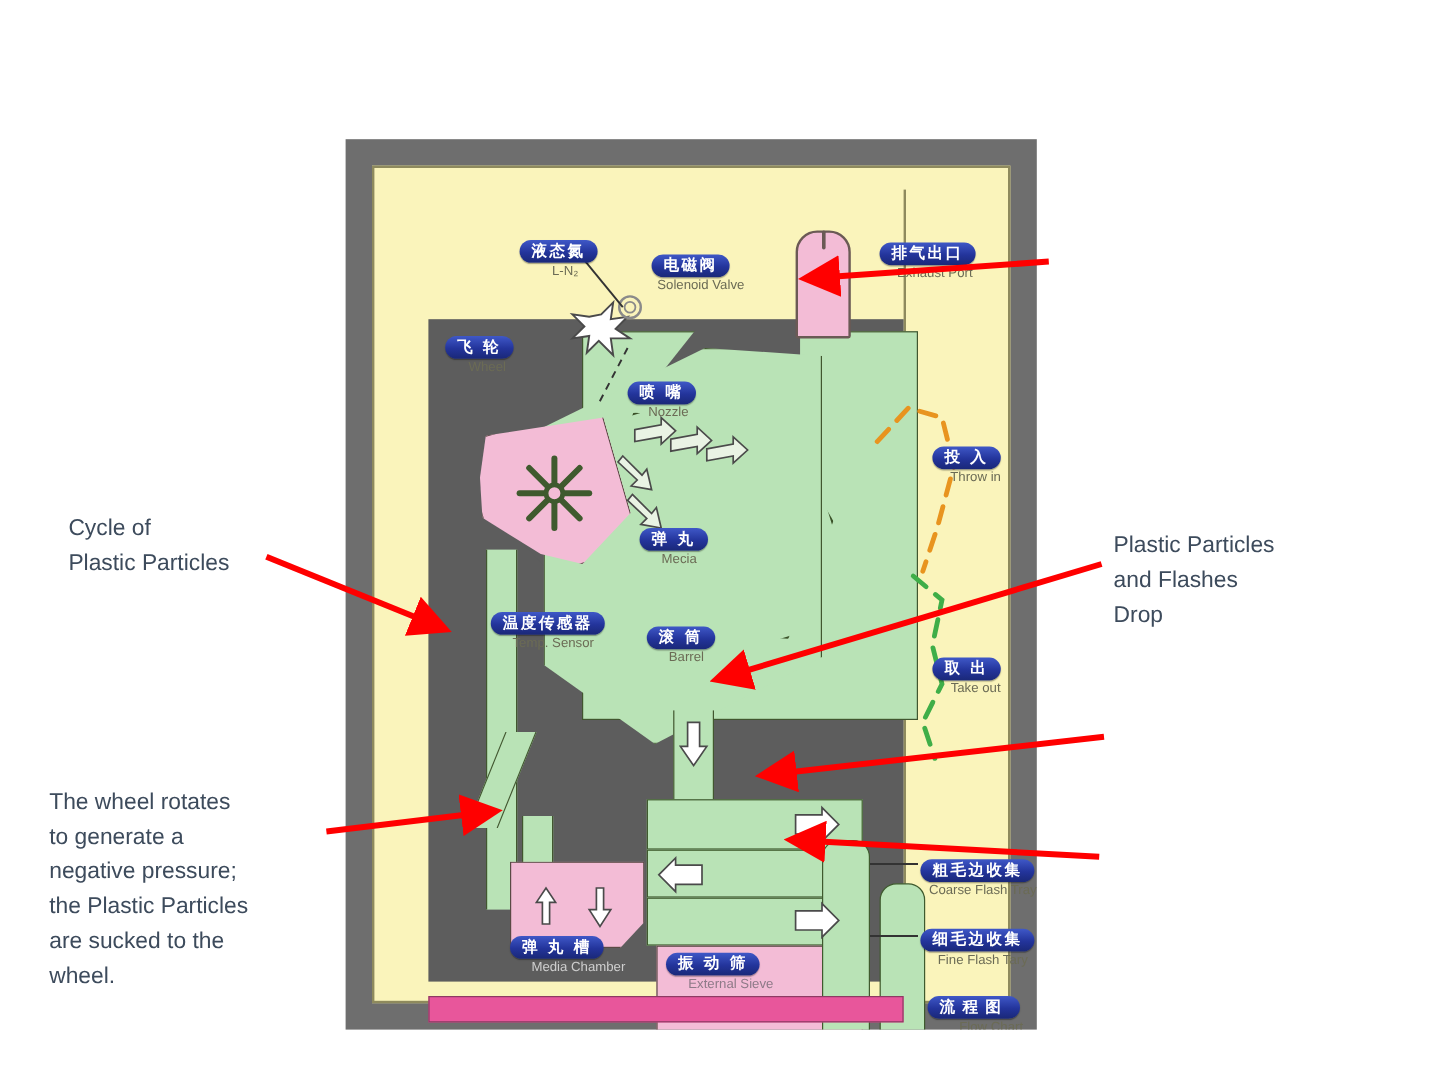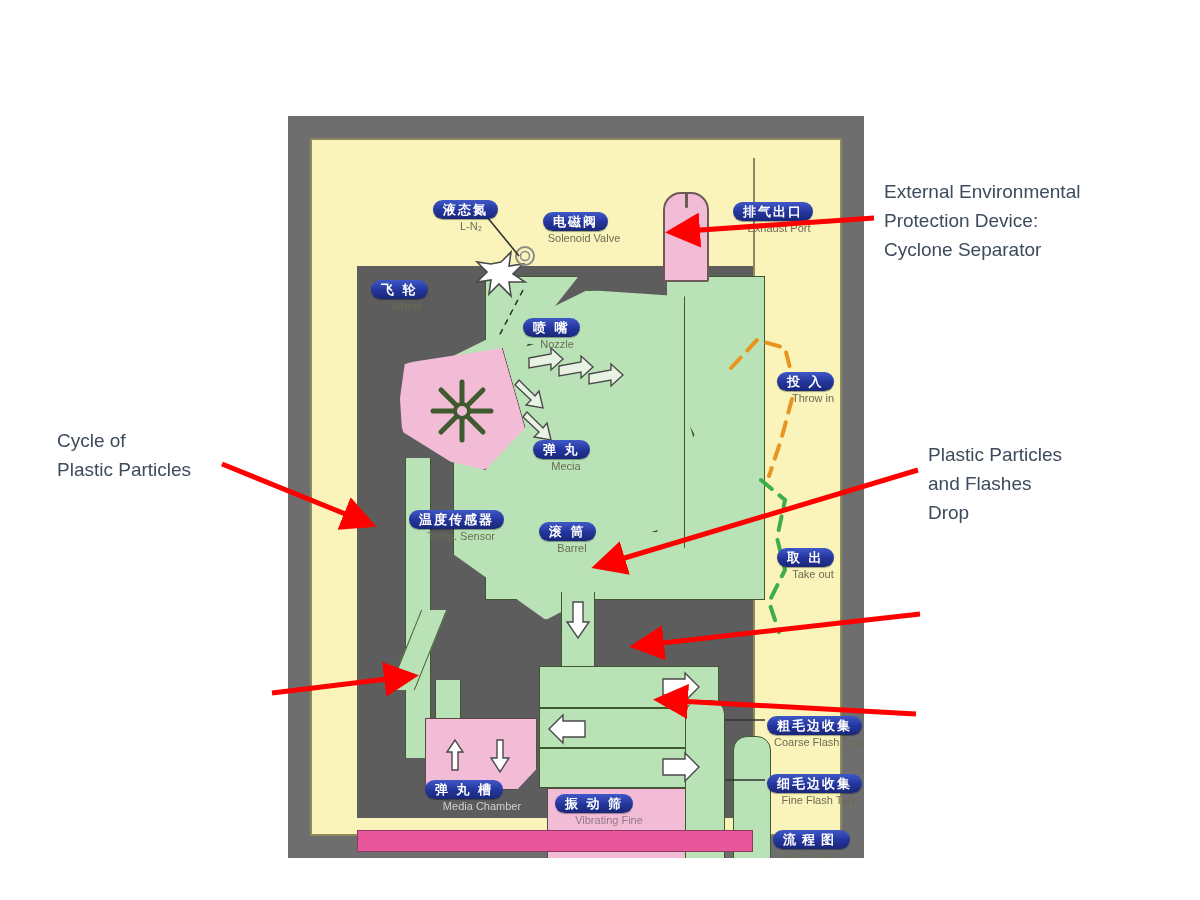--- a/index.html
+++ b/index.html
@@ -376,30 +376,30 @@
         <div class="pill" style="left:206px;top:382px;">滚 筒</div>
         <div class="sub" style="left:206px;top:402px;width:66px;">Barrel</div>
 
         <div class="pill" style="left:444px;top:408px;">取 出</div>
         <div class="sub" style="left:440px;top:428px;width:80px;">Take out</div>
 
         <div class="pill" style="left:92px;top:640px;">弹 丸 槽</div>
         <div class="sub" style="left:82px;top:660px;width:134px;color:#cfcfcf;">Media Chamber</div>
 
         <div class="pill" style="left:222px;top:654px;">振 动 筛</div>
-        <div class="sub" style="left:212px;top:674px;width:128px;color:#8e7a88;">Vibrating Fine</div>
+        <div class="sub" style="left:212px;top:674px;width:128px;color:#8e7a88;">External Sieve</div>
 
         <div class="pill" style="left:434px;top:576px;">粗毛边收集</div>
         <div class="sub" style="left:428px;top:596px;width:116px;">Coarse Flash Tray</div>
 
         <div class="pill" style="left:434px;top:634px;">细毛边收集</div>
         <div class="sub" style="left:432px;top:654px;width:108px;">Fine Flash Tary</div>
 
         <div class="pill" style="left:440px;top:690px;letter-spacing:6px;">流程图</div>
-        <div class="sub" style="left:432px;top:710px;width:90px;">Flow Chart</div>
+        <div class="sub" style="left:448px;top:710px;width:90px;">Flow Chart</div>
 
       </div>
     </div>
   </div>
 
 
   <svg class="overlay">
     <defs>
       <marker id="ah" markerWidth="7" markerHeight="7" refX="5.6" refY="3.5" orient="auto" markerUnits="strokeWidth">
         <path d="M0,0 L7,3.5 L0,7 z" fill="#FF0000"></path>
@@ -408,27 +408,30 @@
     <g stroke="#FF0000" stroke-width="5" fill="none" marker-end="url(#ah)">
       <line x1="874" y1="218" x2="672" y2="232"></line>
       <line x1="222" y1="464" x2="370" y2="524"></line>
       <line x1="918" y1="470" x2="598" y2="566"></line>
       <line x1="920" y1="614" x2="636" y2="646"></line>
       <line x1="916" y1="714" x2="660" y2="700"></line>
       <line x1="272" y1="693" x2="412" y2="676"></line>
     </g>
   </svg>
 
-  <div class="note" style="left:884px;top:177px;">External Environmental
-Protection Device:
-Cyclone Separator</div>
 
   <div class="note" style="left:57px;top:426px;">Cycle of
 Plastic Particles</div>
 
   <div class="note" style="left:928px;top:440px;">Plastic Particles
 and Flashes
 Drop</div>
 
 
 
+  <div class="note" style="left:41px;top:654px;">The wheel rotates
+to generate a
+negative pressure;
+the Plastic Particles
+are sucked to the
+wheel.</div>
 
 </div>
 
 </body></html>

